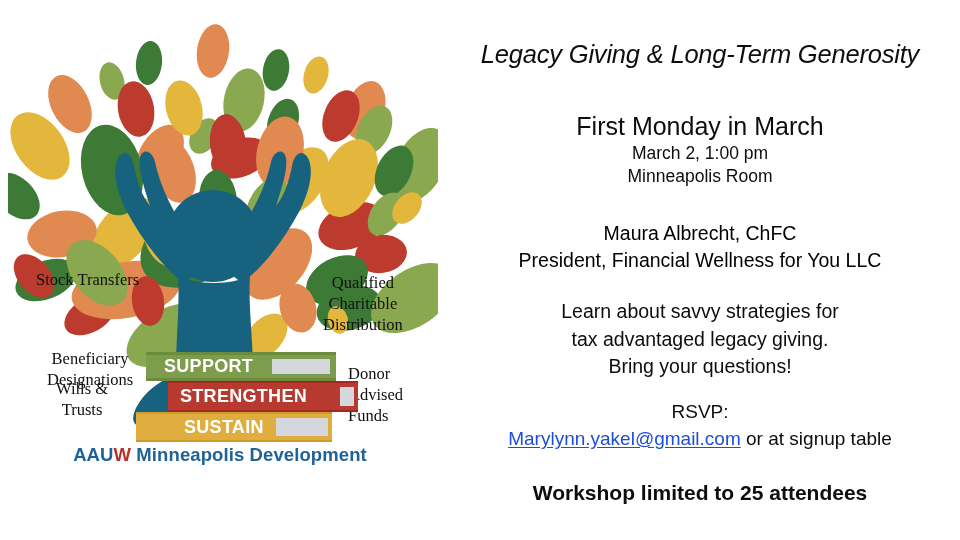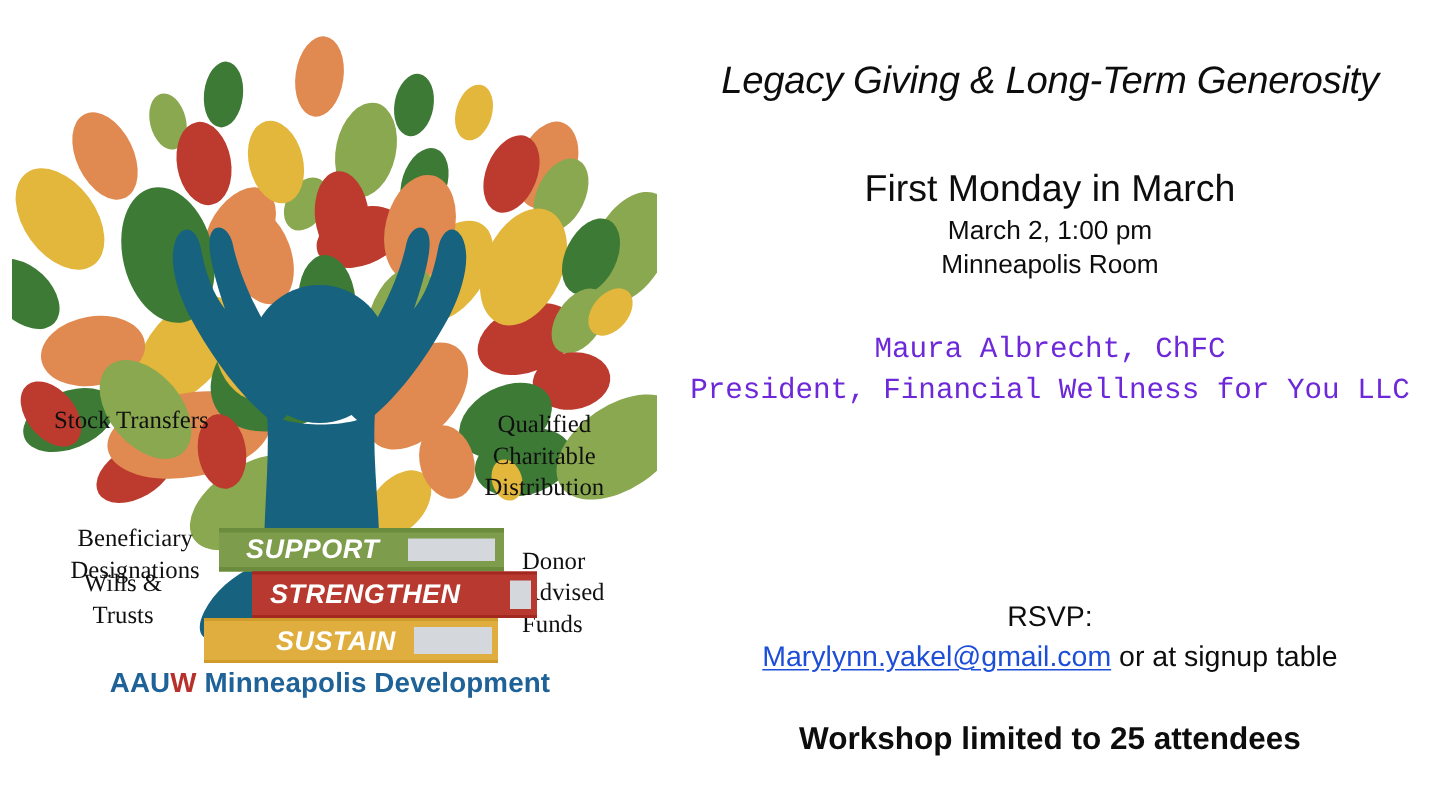--- a/index.html
+++ b/index.html
@@ -51,21 +51,20 @@
   #annot-qcd        { left: 323px; top: 272px; text-align: center; }
   #annot-daf        { left: 348px; top: 363px; }
 
   
   #books {
     position: absolute;
     left: 132px;
     top: 352px;
     width: 222px;
     height: 68px;
-    font-style: italic;
   }
   .book {
     position: absolute;
     display: flex;
     align-items: center;
     box-sizing: border-box;
   }
   .book-label {
     font-family: "Liberation Sans", sans-serif;
     font-weight: bold;
@@ -156,22 +155,21 @@
     color: #0d0d0d;
   }
   .line-sm {
     font-size: 17.5px;
     line-height: 1.32;
     color: #0d0d0d;
   }
   .line-md {
     font-size: 19.5px;
     line-height: 1.38;
-    color: #6d28d9;
-    font-family: Liberation Mono, monospace;
+    color: #000000;
   }
   .line-desc {
     font-size: 19.5px;
     line-height: 1.42;
     color: #0d0d0d;
   }
   .line-rsvp {
     font-size: 19px;
     line-height: 1.42;
     color: #0d0d0d;
@@ -354,20 +352,25 @@
       <div class="line-when-big">First Monday in March</div>
       <div class="line-sm">March 2, 1:00 pm</div>
       <div class="line-sm">Minneapolis Room</div>
     </div>
 
     <div class="block" id="block-who">
       <div class="line-md">Maura Albrecht, ChFC</div>
       <div class="line-md">President, Financial Wellness for You LLC</div>
     </div>
 
+    <div class="block" id="block-desc">
+      <div class="line-desc">Learn about savvy strategies for</div>
+      <div class="line-desc">tax advantaged legacy giving.</div>
+      <div class="line-desc">Bring your questions!</div>
+    </div>
 
     <div class="block" id="block-rsvp">
       <div class="line-rsvp">RSVP:</div>
       <div class="line-rsvp"><span id="email-link">Marylynn.yakel@gmail.com</span><span> or at signup table</span></div>
     </div>
 
     <div class="block" id="block-limit">
       <div id="limit-line">Workshop limited to 25 attendees</div>
     </div>
 

